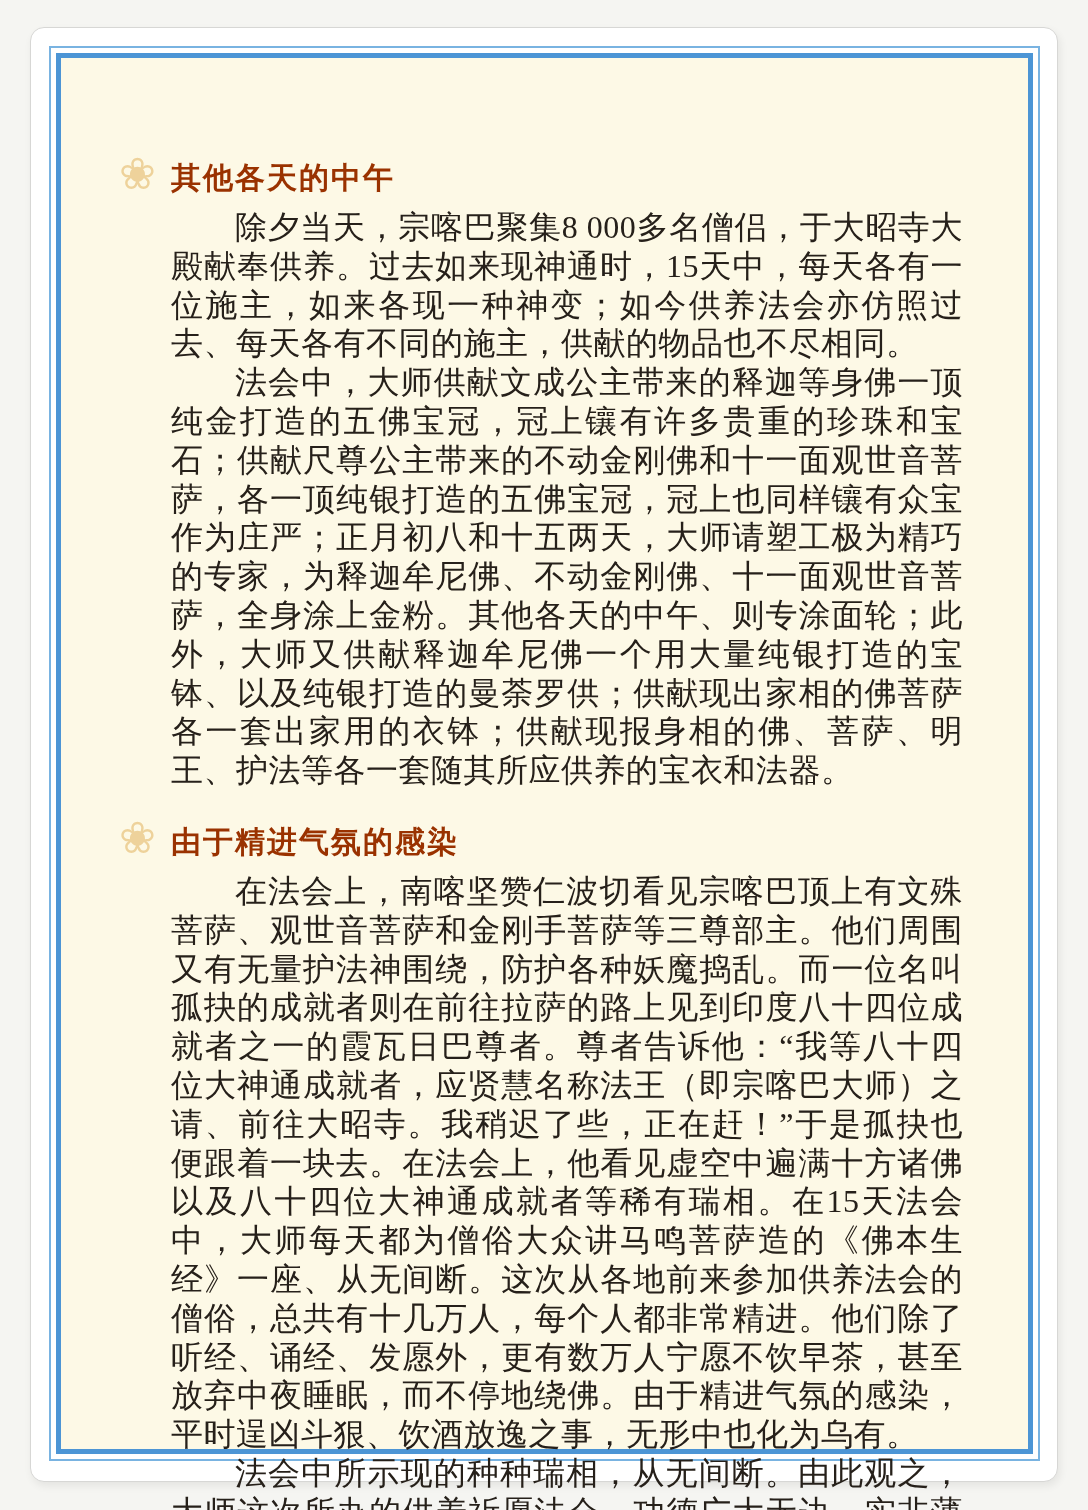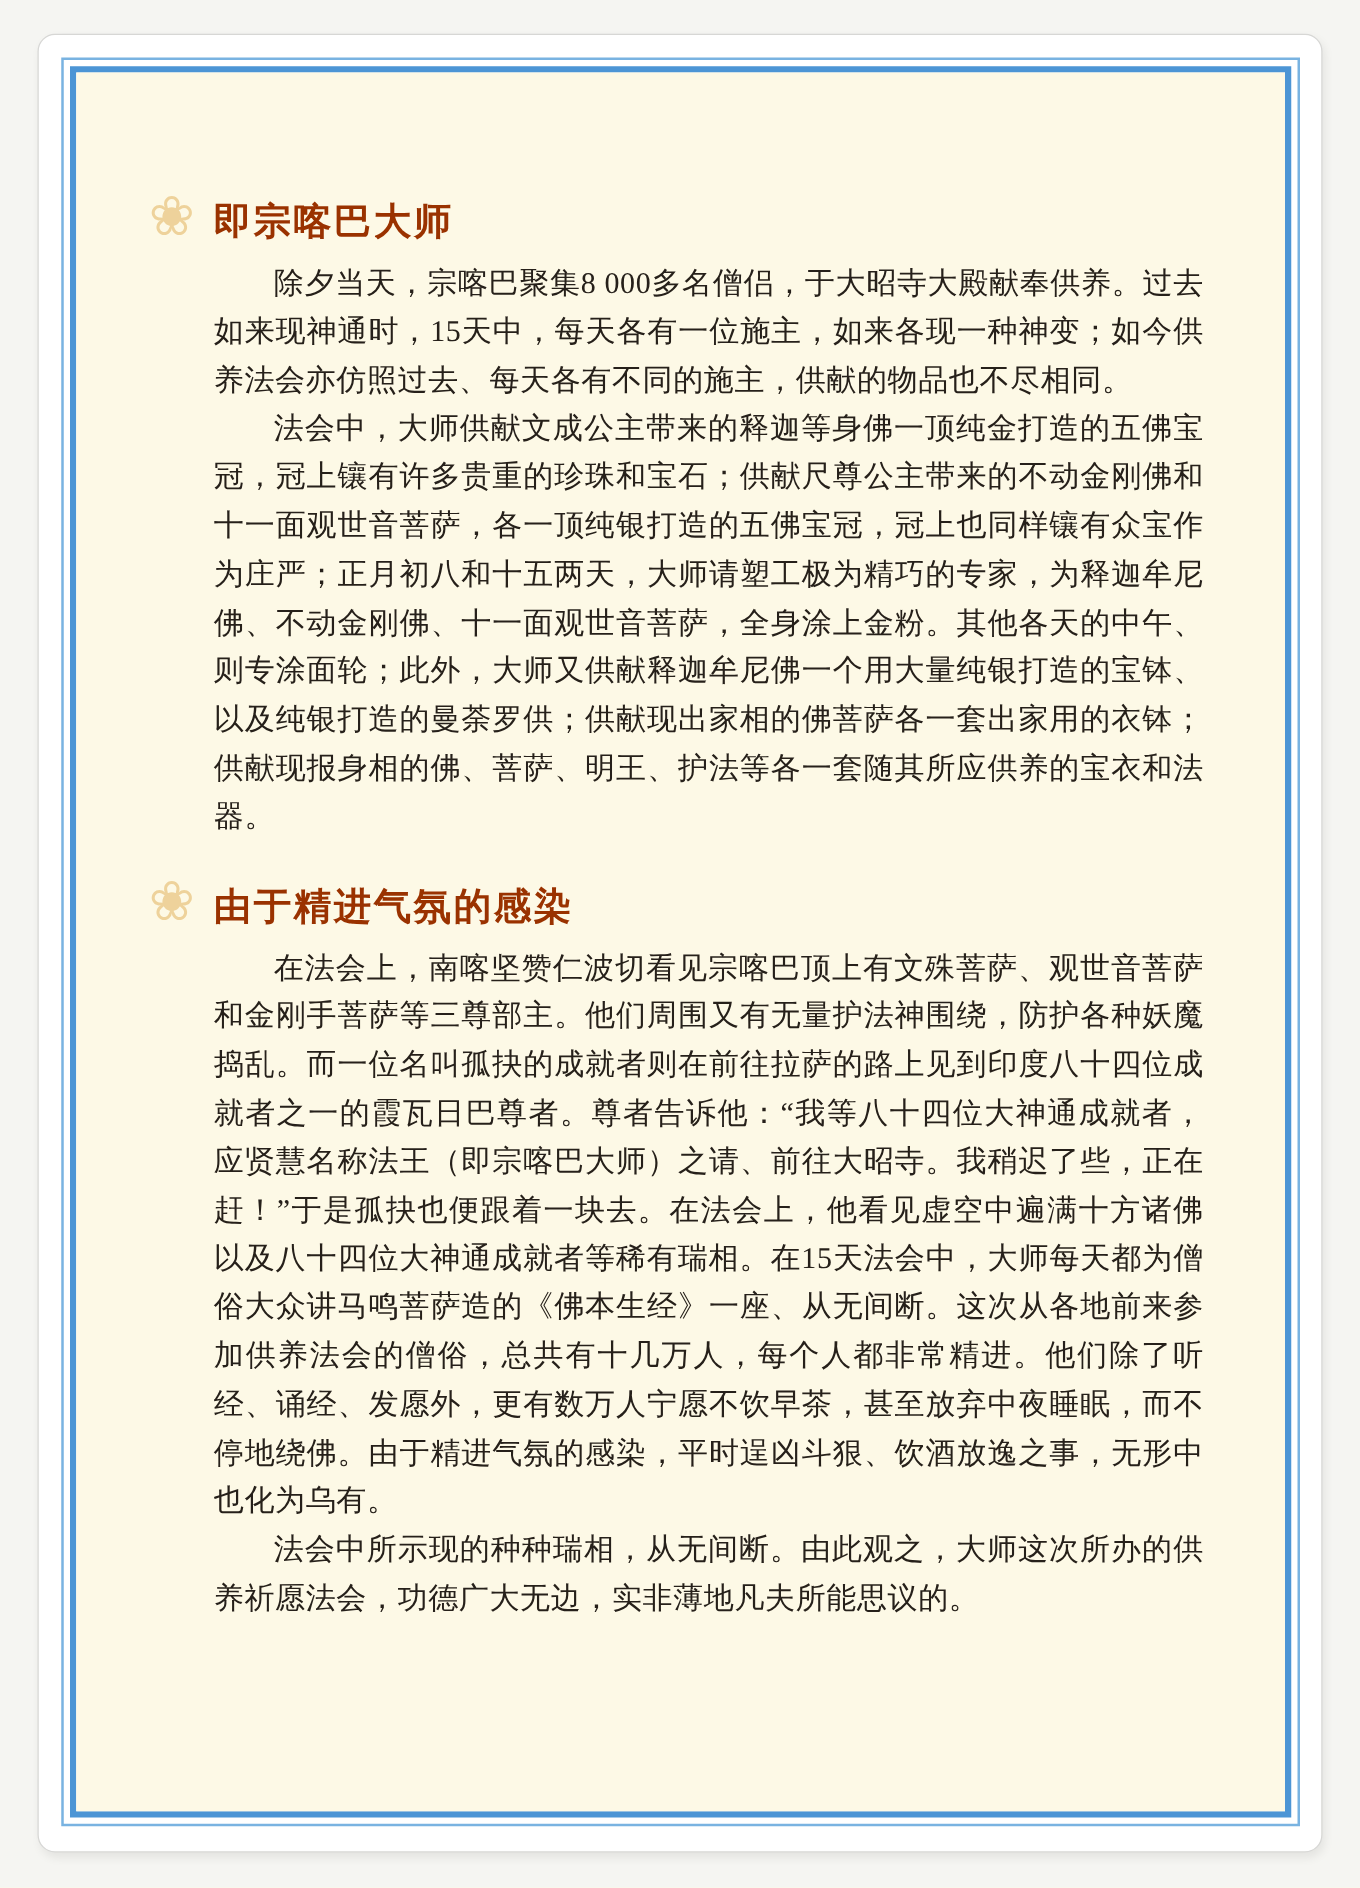--- a/index.html
+++ b/index.html
@@ -58,42 +58,42 @@
     position:absolute;
     left:-52px; top:-6px;
     font-size:44px;
     line-height:44px;
     font-weight:normal;
     color:var(--flower-gold);
     opacity:0.55;
     letter-spacing:0;
   }
   .body-para{
-    font-size:24px;
+    font-size:32px;
     line-height:38.8px;
     color:var(--body-text);
     text-align:justify;
     text-align-last:left;
     text-indent:2em;
     letter-spacing:0.5px;
   }
   .section{margin-bottom:30px;}
   .section + .section{margin-top:32px;}
 </style>
 </head>
 <body>
 
 <div class="card">
   <div class="frame-thin">
     <div class="frame-thick">
       <div class="paper">
 
         <div class="section">
           <h2 class="section-heading">
-            <span class="flower">❀</span><span>即宗喀巴大师</span>
+            <span class="flower">❀</span><span>其他各天的中午</span>
           </h2>
           <p class="body-para">除夕当天，宗喀巴聚集8 000多名僧侣，于大昭寺大殿献奉供养。过去如来现神通时，15天中，每天各有一位施主，如来各现一种神变；如今供养法会亦仿照过去、每天各有不同的施主，供献的物品也不尽相同。</p>
           <p class="body-para">法会中，大师供献文成公主带来的释迦等身佛一顶纯金打造的五佛宝冠，冠上镶有许多贵重的珍珠和宝石；供献尺尊公主带来的不动金刚佛和十一面观世音菩萨，各一顶纯银打造的五佛宝冠，冠上也同样镶有众宝作为庄严；正月初八和十五两天，大师请塑工极为精巧的专家，为释迦牟尼佛、不动金刚佛、十一面观世音菩萨，全身涂上金粉。其他各天的中午、则专涂面轮；此外，大师又供献释迦牟尼佛一个用大量纯银打造的宝钵、以及纯银打造的曼荼罗供；供献现出家相的佛菩萨各一套出家用的衣钵；供献现报身相的佛、菩萨、明王、护法等各一套随其所应供养的宝衣和法器。</p>
         </div>
 
         <div class="section">
           <h2 class="section-heading">
             <span class="flower">❀</span><span>由于精进气氛的感染</span>
           </h2>
           <p class="body-para">在法会上，南喀坚赞仁波切看见宗喀巴顶上有文殊菩萨、观世音菩萨和金刚手菩萨等三尊部主。他们周围又有无量护法神围绕，防护各种妖魔捣乱。而一位名叫孤抉的成就者则在前往拉萨的路上见到印度八十四位成就者之一的霞瓦日巴尊者。尊者告诉他：“我等八十四位大神通成就者，应贤慧名称法王（即宗喀巴大师）之请、前往大昭寺。我稍迟了些，正在赶！”于是孤抉也便跟着一块去。在法会上，他看见虚空中遍满十方诸佛以及八十四位大神通成就者等稀有瑞相。在15天法会中，大师每天都为僧俗大众讲马鸣菩萨造的《佛本生经》一座、从无间断。这次从各地前来参加供养法会的僧俗，总共有十几万人，每个人都非常精进。他们除了听经、诵经、发愿外，更有数万人宁愿不饮早茶，甚至放弃中夜睡眠，而不停地绕佛。由于精进气氛的感染，平时逞凶斗狠、饮酒放逸之事，无形中也化为乌有。</p>

